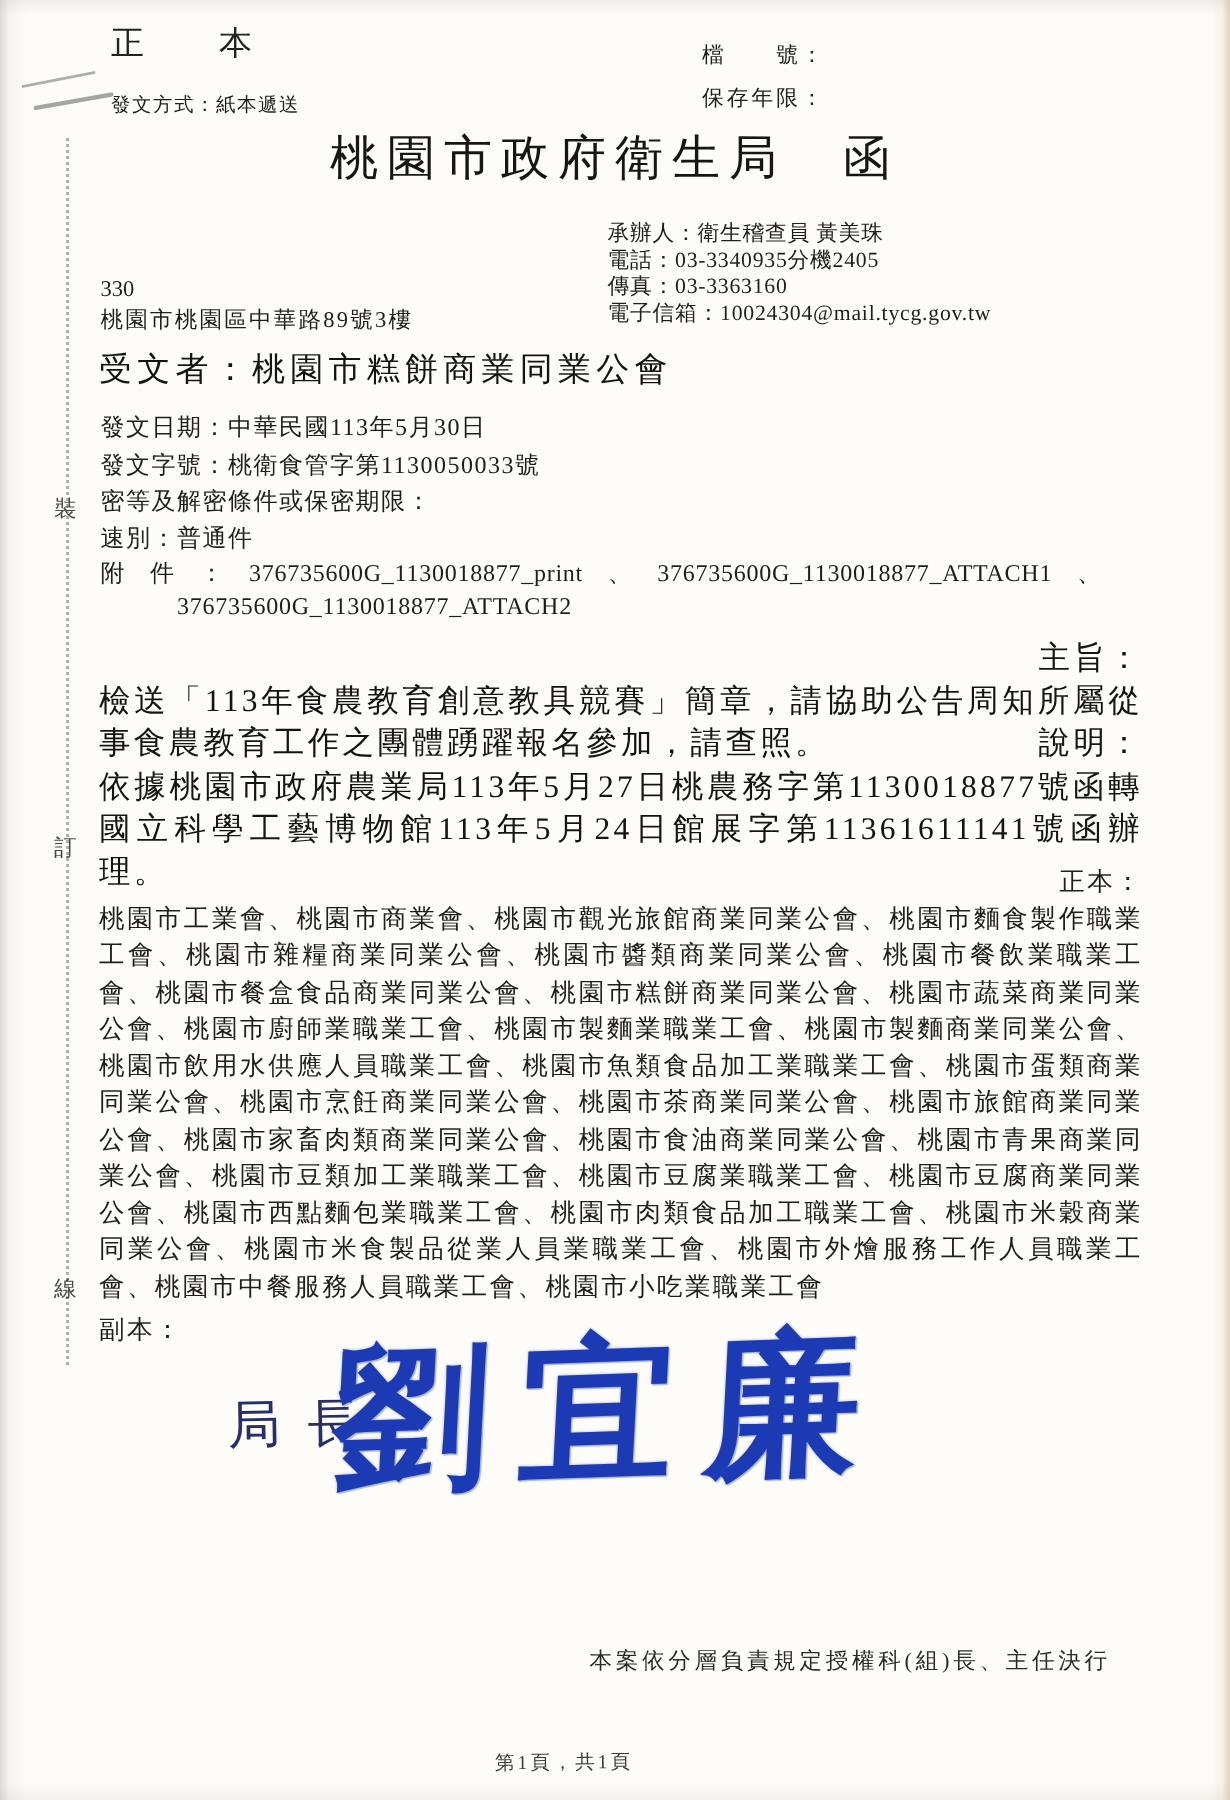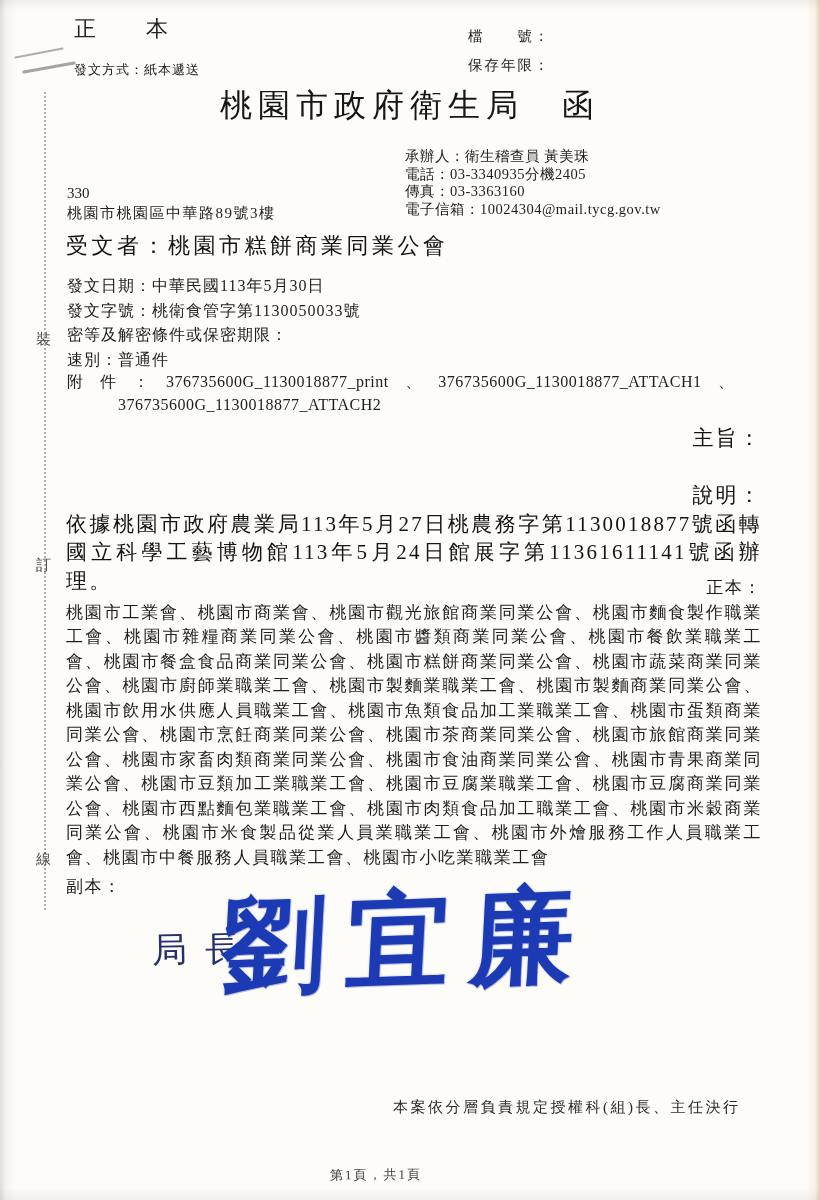--- a/index.html
+++ b/index.html
@@ -98,20 +98,21 @@
     <div>發文日期：中華民國113年5月30日</div>
     <div>發文字號：桃衛食管字第1130050033號</div>
     <div>密等及解密條件或保密期限：</div>
     <div>速別：普通件</div>
   </div>
   <div class="abs attach1">附　件　：　376735600G_1130018877_print　、　376735600G_1130018877_ATTACH1　、</div>
   <div class="abs attach2">376735600G_1130018877_ATTACH2</div>
 
   <div class="abs subject hang">
     <span class="lbl">主旨：</span>
+    <span class="txt">檢送「113年食農教育創意教具競賽」簡章，請協助公告周知所屬從事食農教育工作之團體踴躍報名參加，請查照。</span>
   </div>
 
   <div class="abs descr hang">
     <span class="lbl">說明：</span>
     <span class="txt">依據桃園市政府農業局113年5月27日桃農務字第1130018877號函轉國立科學工藝博物館113年5月24日館展字第11361611141號函辦理。</span>
   </div>
 
   <div class="abs distribution">
     <div class="hang">
       <span class="lbl">正本：</span>

